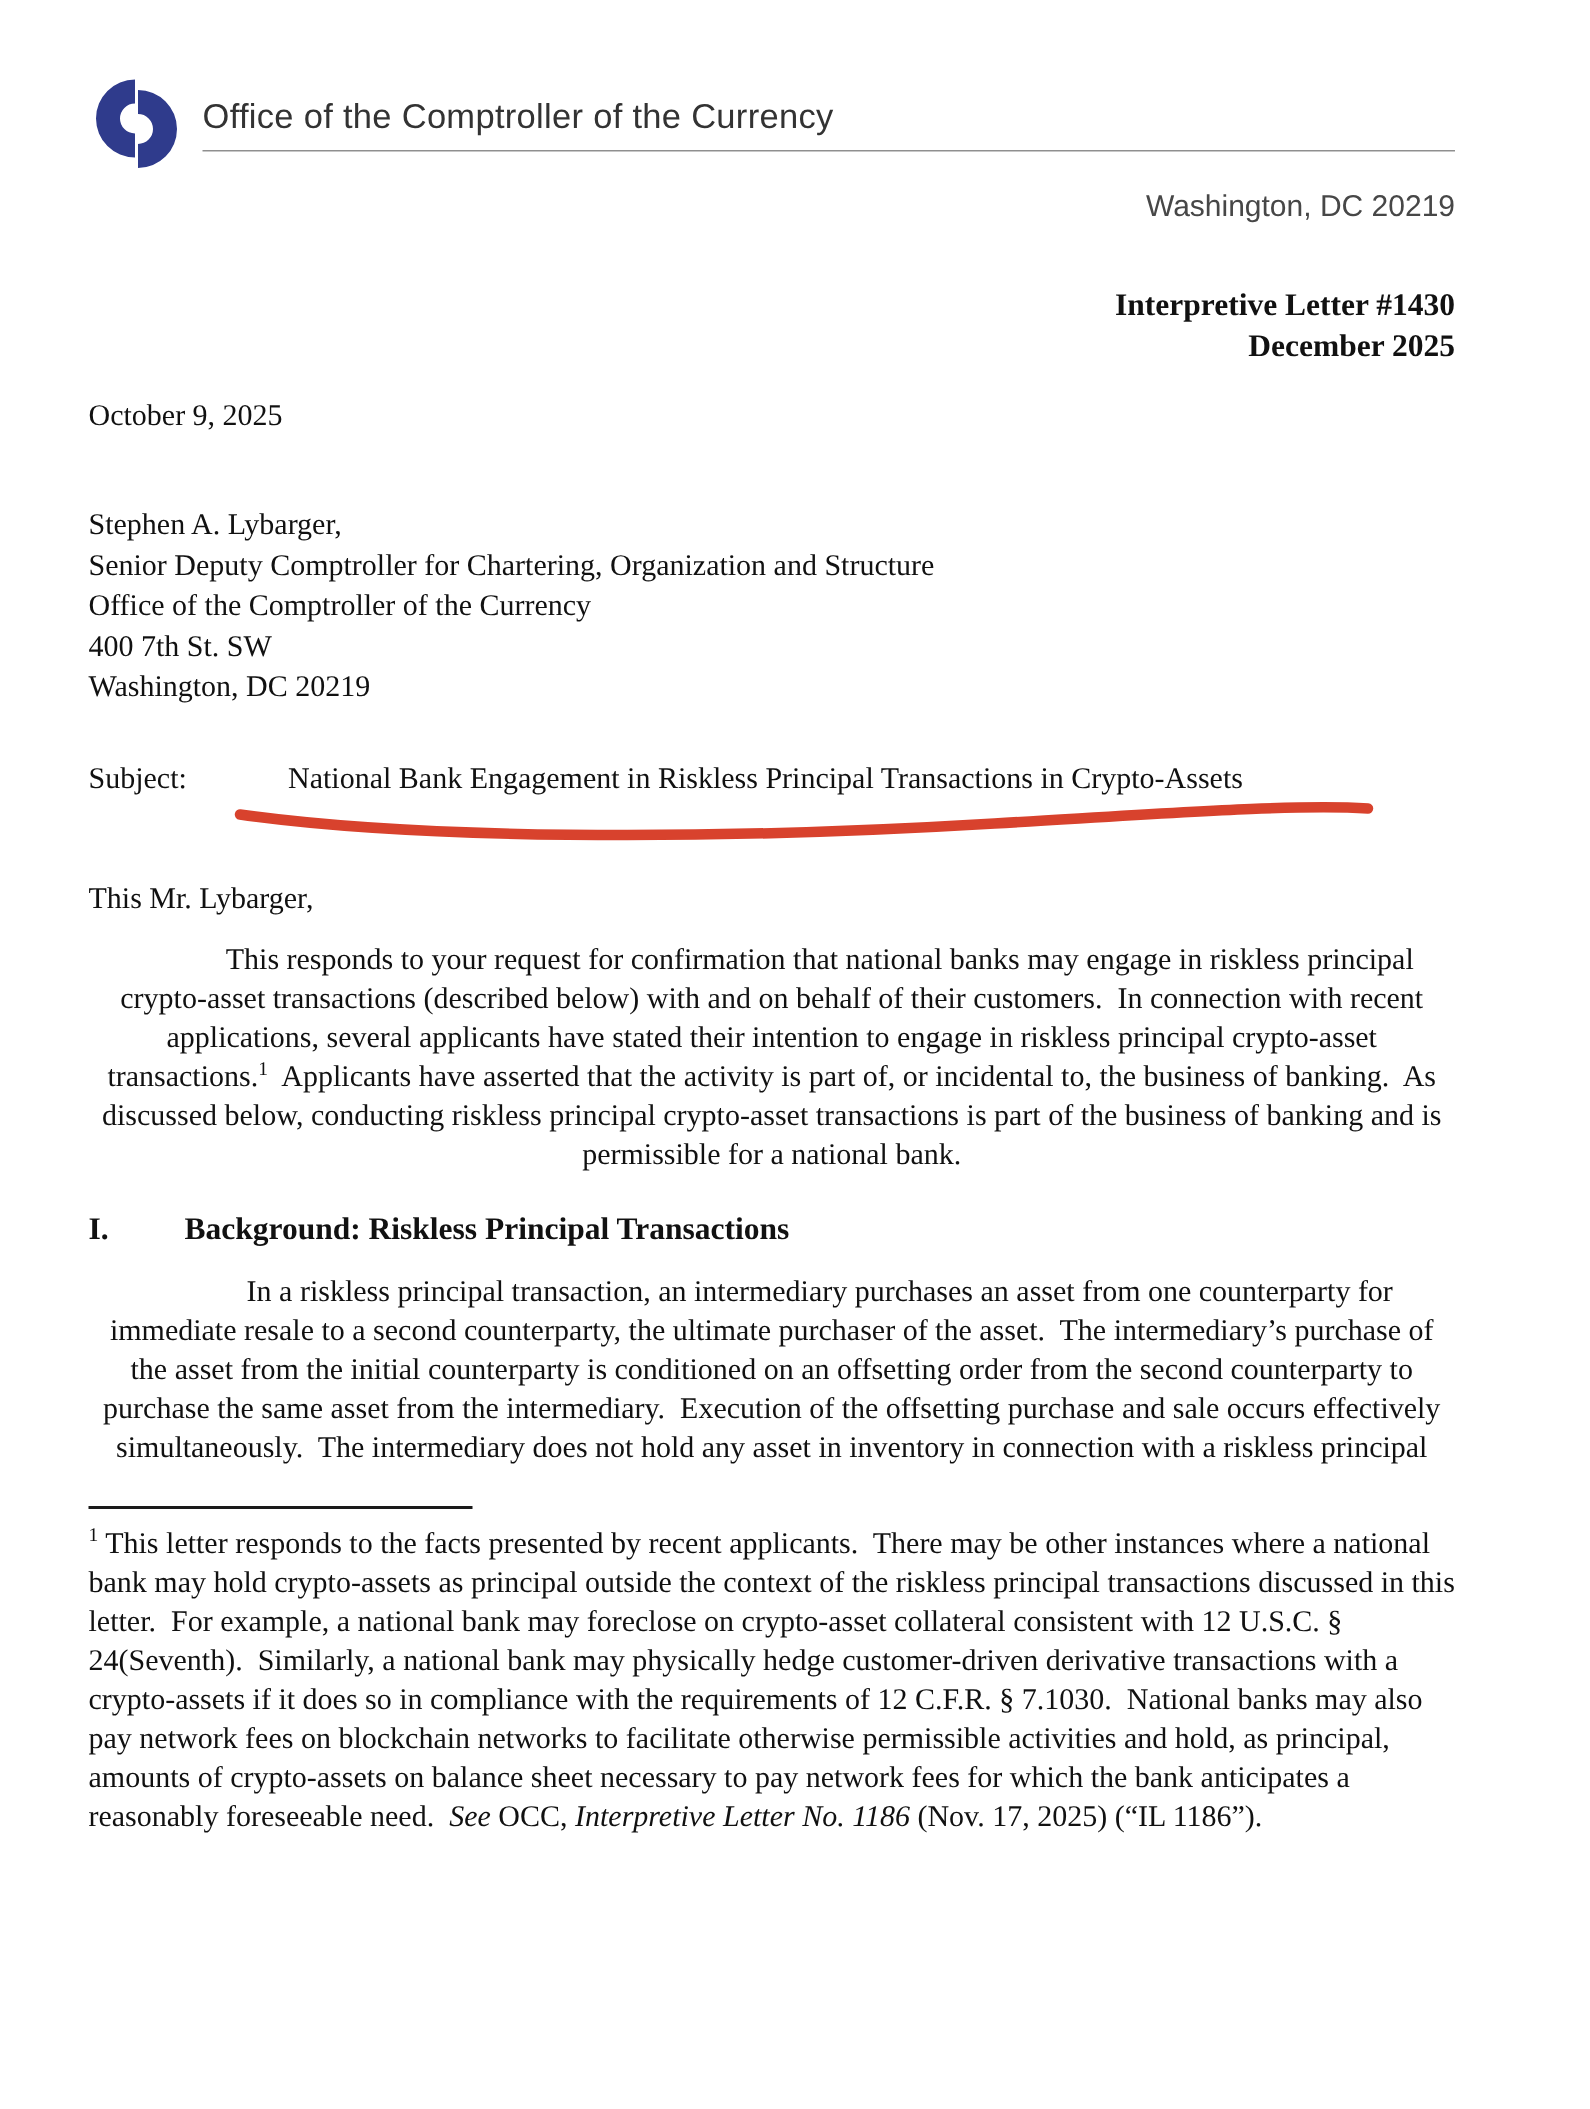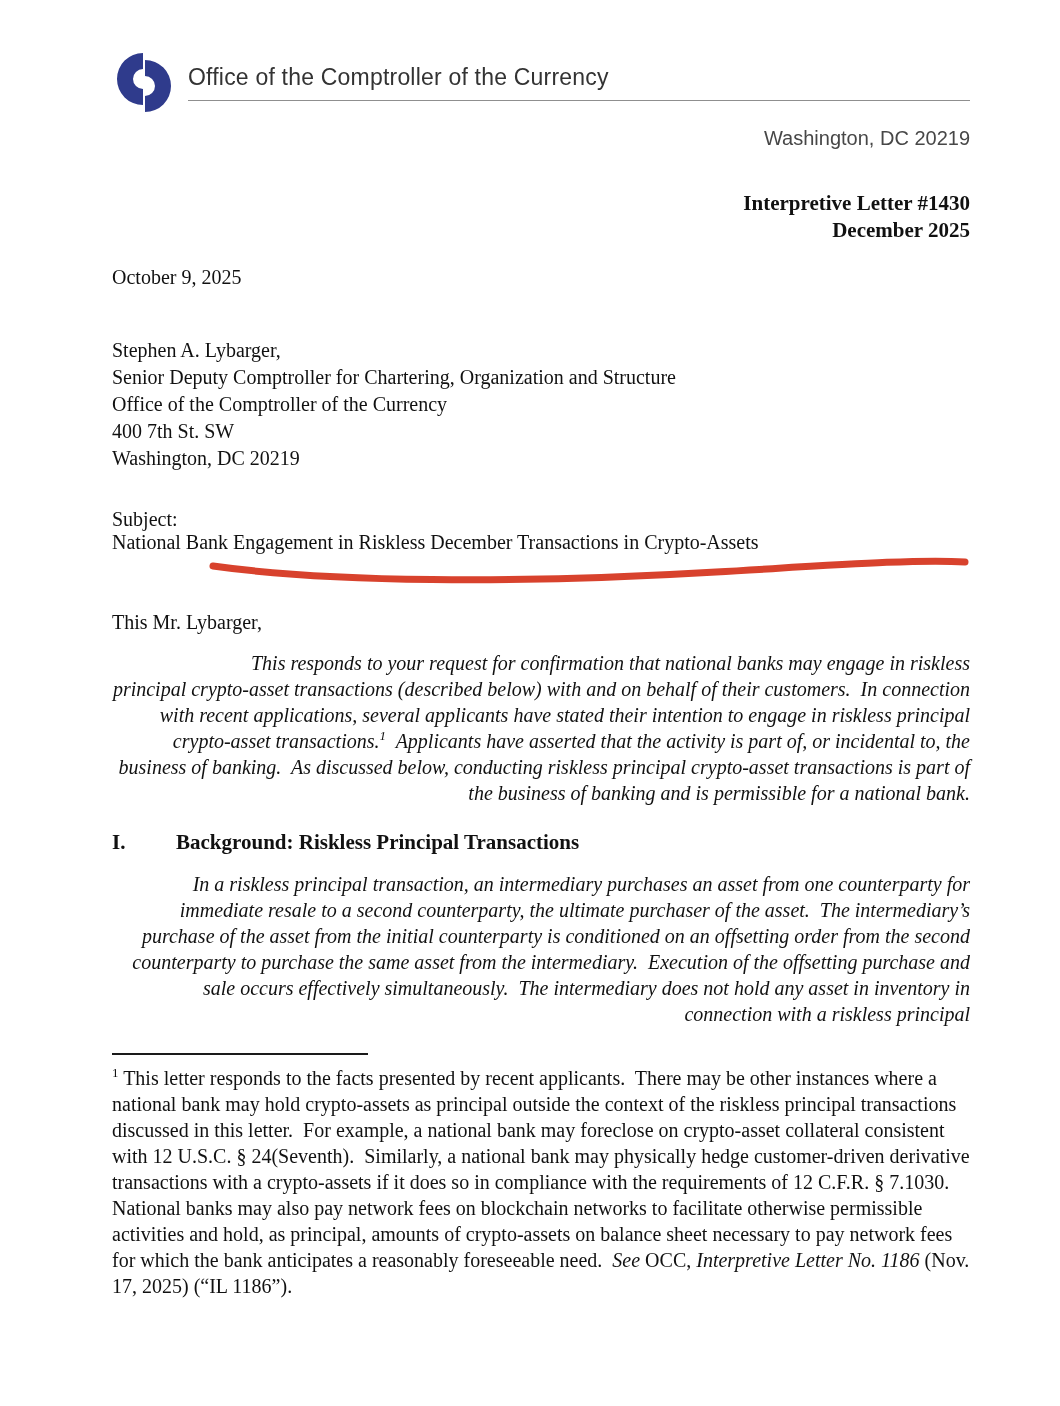--- a/index.html
+++ b/index.html
@@ -1,21 +1,21 @@
 <!DOCTYPE html>
 <html><head>
 <meta charset="utf-8">
 <style>
   html, body { margin: 0; padding: 0; background: #ffffff; }
   .page {
     position: relative;
     width: 1060px;
     height: 1406px;
     box-sizing: border-box;
-    padding: 48px 90px 0 112px;
+    padding: 48px 90px 0 59px;
     background: #ffffff;
     font-family: "Liberation Serif", serif;
     color: #111111;
     overflow: hidden;
   }
   
   .masthead { display: flex; align-items: flex-start; }
   .logo { width: 62px; height: 68px; flex: 0 0 auto; margin-right: 14px; }
   .masthead-right { flex: 1 1 auto; padding-top: 16px; border-bottom: 1px solid #8f8f8f; }
   .org-name {
@@ -26,28 +26,28 @@
   .location {
     font-family: "Liberation Sans", sans-serif;
     font-size: 20px; color: #474747;
     text-align: right; margin-top: 11px;
   }
   
   .letter-meta { text-align: right; font-weight: bold; font-size: 21px; line-height: 27px; margin-top: 40px; }
   .date-line { font-size: 20px; margin-top: 22px; }
   .recipient { font-size: 20px; line-height: 27px; margin-top: 48px; }
   
-  .subject-row { margin-top: 36px; font-size: 20px; display: flex; flex-direction: column; }
+  .subject-row { margin-top: 36px; font-size: 20px; display: flex; }
   .subject-label { width: 133px; flex: 0 0 auto; }
   .swoosh { display: block; margin: 1px 0 0 94px; }
   
   .salutation { font-size: 20px; margin: 24px 0 0 0; }
   .body-para {
     font-size: 20px; line-height: 26px; margin: 16px 0 0 0;
-    white-space: pre-wrap; text-align: right; font-style: italic;
+    white-space: pre-wrap; text-align: center;
   }
   .indent { text-indent: 64px; }
   sup { font-size: 13px; line-height: 0; }
   .section-heading { margin-top: 24px; font-size: 21px; font-weight: bold; display: flex; }
   .sec-num { width: 64px; flex: 0 0 auto; }
   
   .footnote-block { margin-top: 26px; }
   .fn-rule { width: 256px; border-top: 2px solid #1a1a1a; }
   .footnote { font-size: 20px; line-height: 26px; margin: 10px 0 0 0; white-space: pre-wrap; }
 </style>
@@ -80,21 +80,21 @@
   <div class="recipient">
     <div>Stephen A. Lybarger,</div>
     <div>Senior Deputy Comptroller for Chartering, Organization and Structure</div>
     <div>Office of the Comptroller of the Currency</div>
     <div>400 7th St. SW</div>
     <div>Washington, DC 20219</div>
   </div>
 
   <div class="subject-row">
     <span class="subject-label">Subject:</span>
-    <span class="subject-text">National Bank Engagement in Riskless December Transactions in Crypto-Assets</span>
+    <span class="subject-text">National Bank Engagement in Riskless Principal Transactions in Crypto-Assets</span>
   </div>
 
   <svg class="swoosh" width="766" height="32" viewBox="0 0 766 32" xmlns="http://www.w3.org/2000/svg">
     <path d="M 7 11 C 120 27, 310 29, 510 17 C 630 10, 710 4, 759 7" fill="none" stroke-width="7" stroke-linecap="round" stroke="#D8422D"></path>
   </svg>
 
   <p class="salutation">This Mr. Lybarger,</p>
 
   <p class="body-para indent"><span>This responds to your request for confirmation that national banks may engage in riskless principal crypto-asset transactions (described below) with and on behalf of their customers.  In connection with recent applications, several applicants have stated their intention to engage in riskless principal crypto-asset transactions.</span><sup>1</sup><span>  Applicants have asserted that the activity is part of, or incidental to, the business of banking.  As discussed below, conducting riskless principal crypto-asset transactions is part of the business of banking and is permissible for a national bank.</span></p>
 

